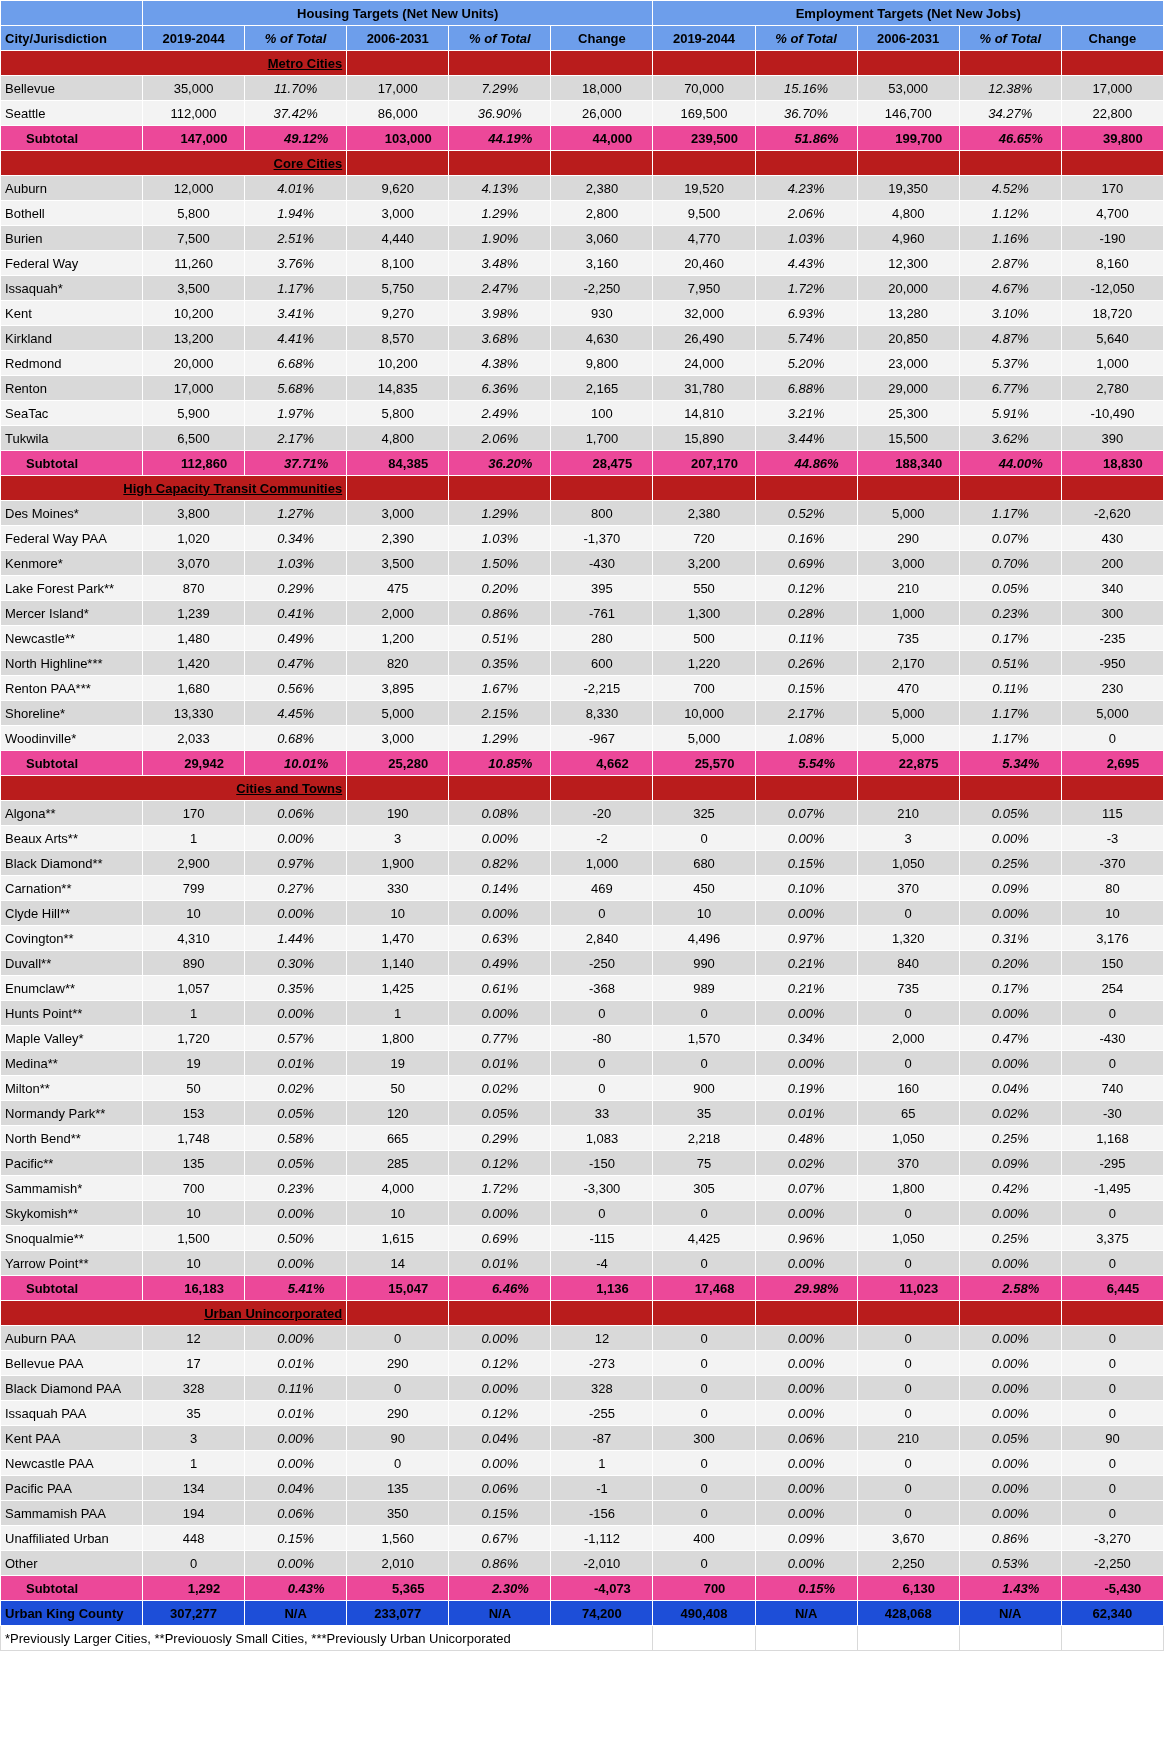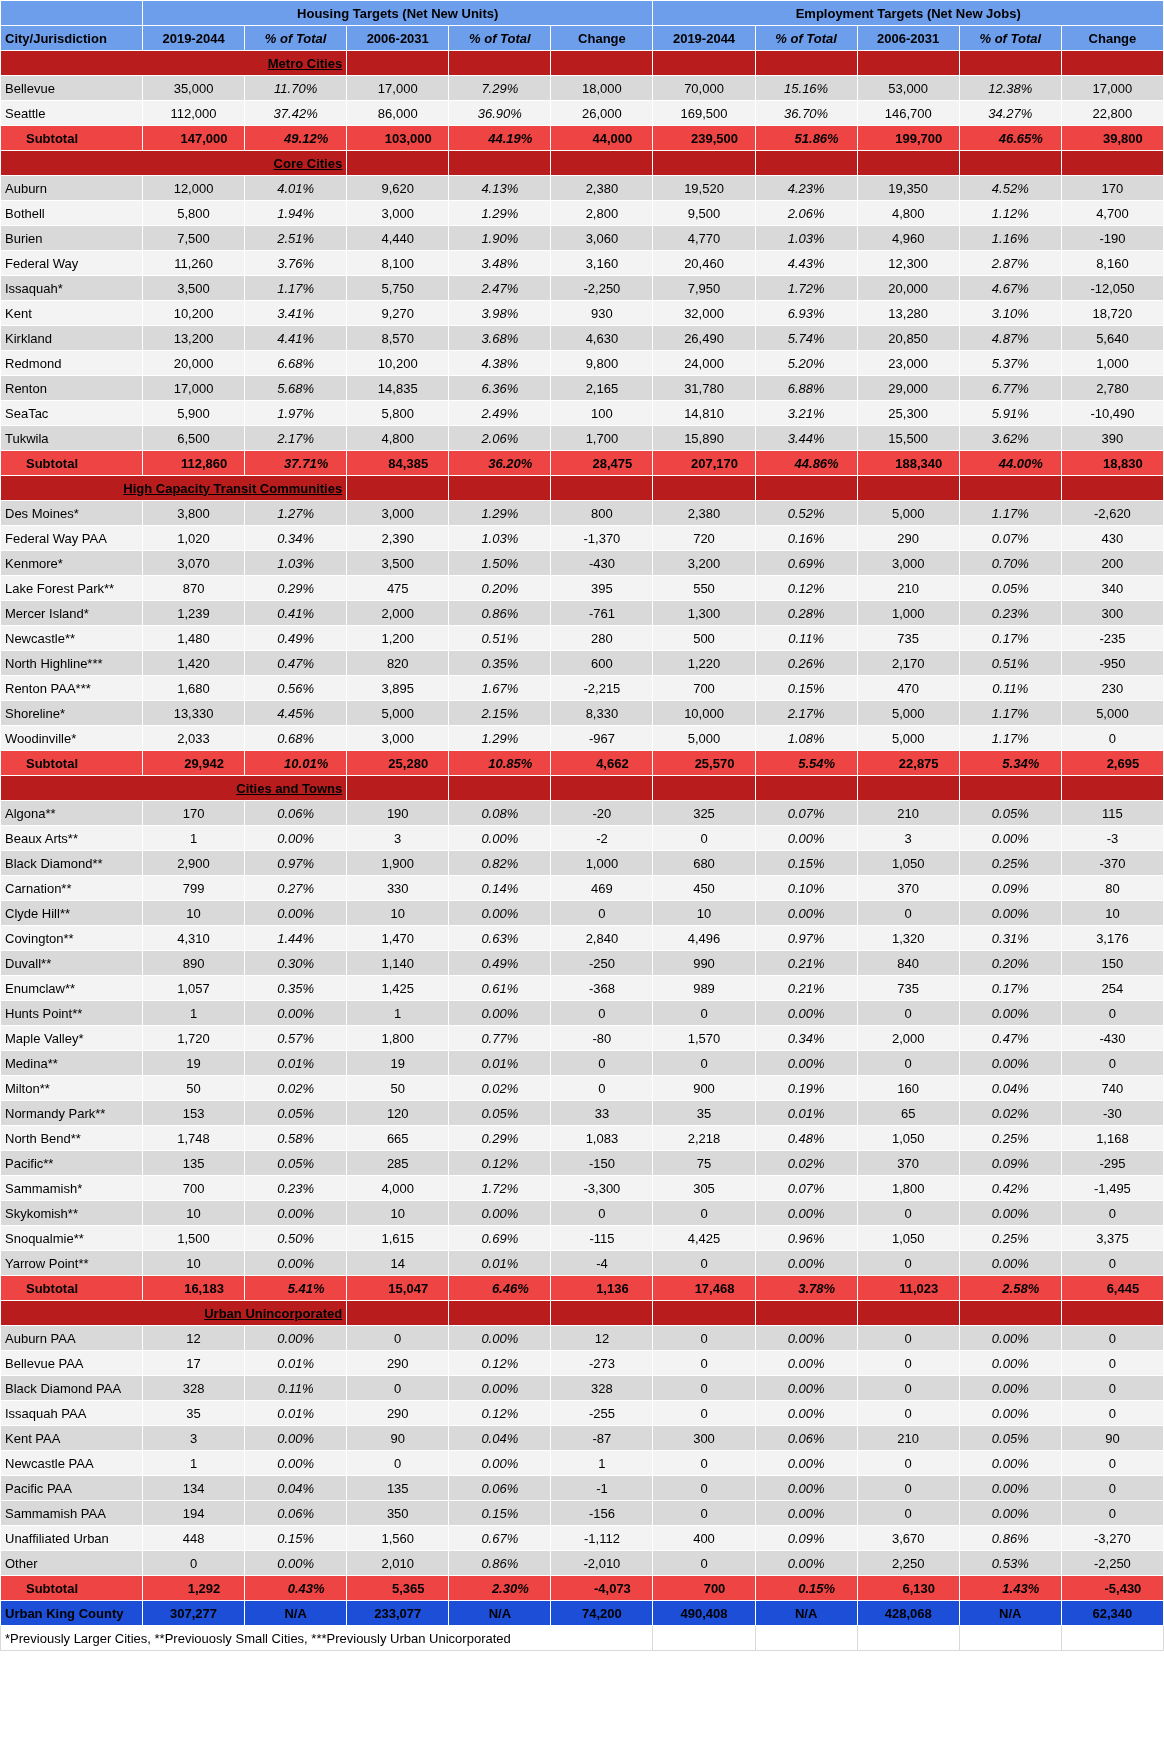--- a/index.html
+++ b/index.html
@@ -22,21 +22,21 @@
   }
   thead th { background: #6d9eeb; font-weight: bold; }
   thead th.left { text-align: left; margin-top: 22px; }
   thead th.pct { font-style: italic; }
   tbody td:nth-child(3), tbody td:nth-child(5),
   tbody td:nth-child(8), tbody td:nth-child(10) { font-style: italic; }
   td.city { text-align: left; }
   tr.section-row td { background: #b91c1c; font-weight: bold; text-align: right; font-style: normal; text-decoration: underline; }
   tr.row-a td { background: #d9d9d9; }
   tr.row-b td { background: #f3f3f3; }
-  tr.subtotal-row td { background: #ef4444; font-weight: bold; padding-left: 25px; }
+  tr.subtotal-row td { background: #ec4899; font-weight: bold; padding-left: 25px; }
   tr.total-row td { background: #1d4ed8; font-weight: bold; font-style: normal; }
   tr.footnote-row td { background: #ffffff; border: 1px solid #d9d9d9; text-align: left; font-style: normal; }
 </style>
 </head>
 <body>
 
 <table>
   <colgroup>
     <col class="c-city">
     <col>
@@ -701,21 +701,21 @@
         <td>0</td>
       </tr>
       <tr class="subtotal-row">
         <td class="city">Subtotal</td>
         <td>16,183</td>
         <td>5.41%</td>
         <td>15,047</td>
         <td>6.46%</td>
         <td>1,136</td>
         <td>17,468</td>
-        <td>3.78%</td>
+        <td>29.98%</td>
         <td>11,023</td>
         <td>2.58%</td>
         <td>6,445</td>
       </tr>
       <tr class="section-row">
         <td colspan="3">Urban Unincorporated</td>
         <td></td>
         <td></td>
         <td></td>
         <td></td>

